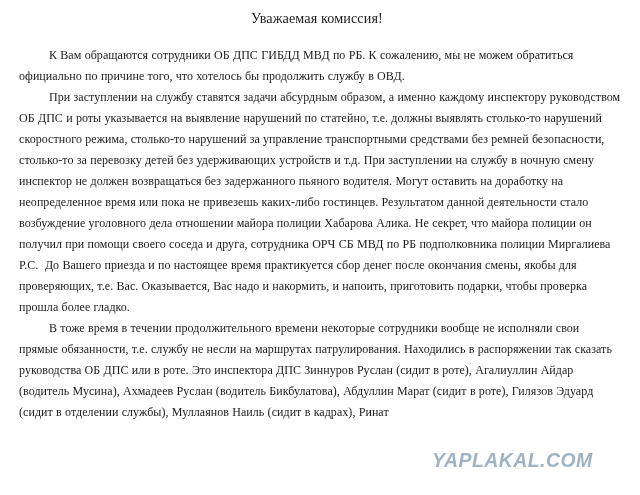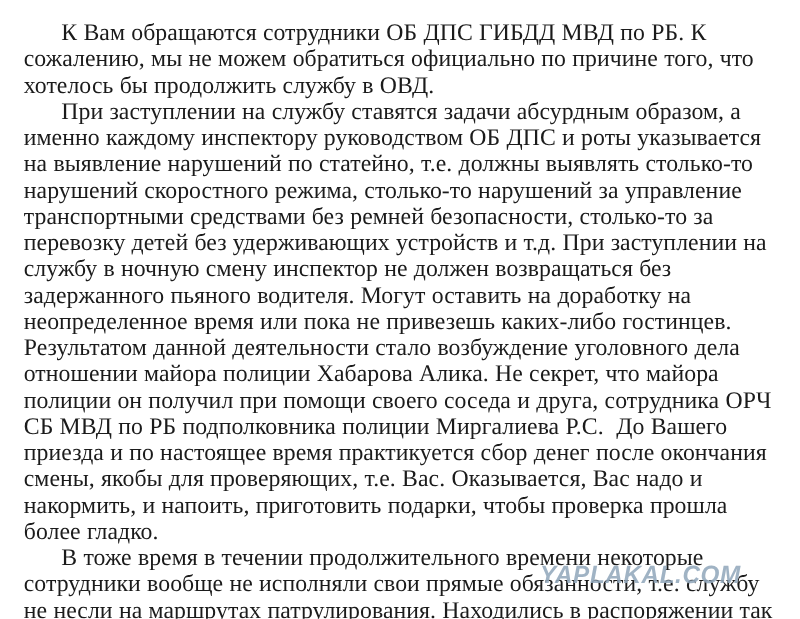--- a/index.html
+++ b/index.html
@@ -41,21 +41,21 @@
     padding-right: 6px;
     letter-spacing: 0.1px;
   }
 
   .title-spacer {
     height: 16px;
   }
 
   p.para {
     margin: 0;
-    font-size: 19px;
+    font-size: 12px;
     line-height: 21px;
     color: #1b1b1b;
     text-align: left;
     text-indent: 30px;
     letter-spacing: 0.05px;
     word-spacing: 0.2px;
     white-space: pre-wrap;
   }
 
   
@@ -76,20 +76,21 @@
     transform-origin: left center;
   }
 </style>
 </head>
 <body>
 
 <div class="page">
 
   <div class="doc-body">
 
+    <div class="doc-title">Уважаемая комиссия!</div>
 
     <div class="title-spacer"></div>
 
     <p class="para">К Вам обращаются сотрудники ОБ ДПС ГИБДД МВД по РБ. К сожалению, мы не можем обратиться официально по причине того, что хотелось бы продолжить службу в ОВД.</p>
 
 
     <p class="para">При заступлении на службу ставятся задачи абсурдным образом, а именно каждому инспектору руководством ОБ ДПС и роты указывается на выявление нарушений по статейно, т.е. должны выявлять столько-то нарушений скоростного режима, столько-то нарушений за управление транспортными средствами без ремней безопасности, столько-то за перевозку детей без удерживающих устройств и т.д. При заступлении на службу в ночную смену инспектор не должен возвращаться без задержанного пьяного водителя. Могут оставить на доработку на неопределенное время или пока не привезешь каких-либо гостинцев. Результатом данной деятельности стало возбуждение уголовного дела отношении майора полиции Хабарова Алика. Не секрет, что майора полиции он получил при помощи своего соседа и друга, сотрудника ОРЧ СБ МВД по РБ подполковника полиции Миргалиева Р.С.  До Вашего приезда и по настоящее время практикуется сбор денег после окончания смены, якобы для проверяющих, т.е. Вас. Оказывается, Вас надо и накормить, и напоить, приготовить подарки, чтобы проверка прошла более гладко.</p>
 
     <p class="para">В тоже время в течении продолжительного времени некоторые сотрудники вообще не исполняли свои прямые обязанности, т.е. службу не несли на маршрутах патрулирования. Находились в распоряжении так сказать руководства ОБ ДПС или в роте. Это инспектора ДПС Зиннуров Руслан (сидит в роте), Агалиуллин Айдар (водитель Мусина), Ахмадеев Руслан (водитель Бикбулатова), Абдуллин Марат (сидит в роте), Гилязов Эдуард (сидит в отделении службы), Муллаянов Наиль (сидит в кадрах), Ринат</p>
 

